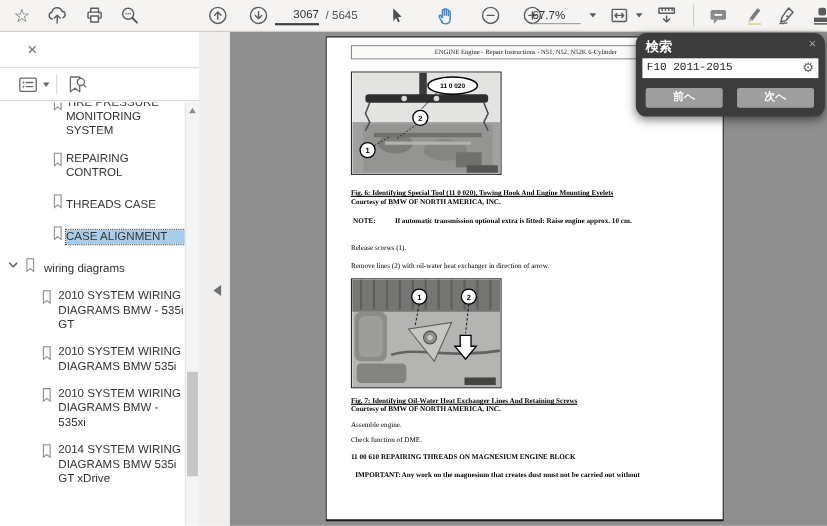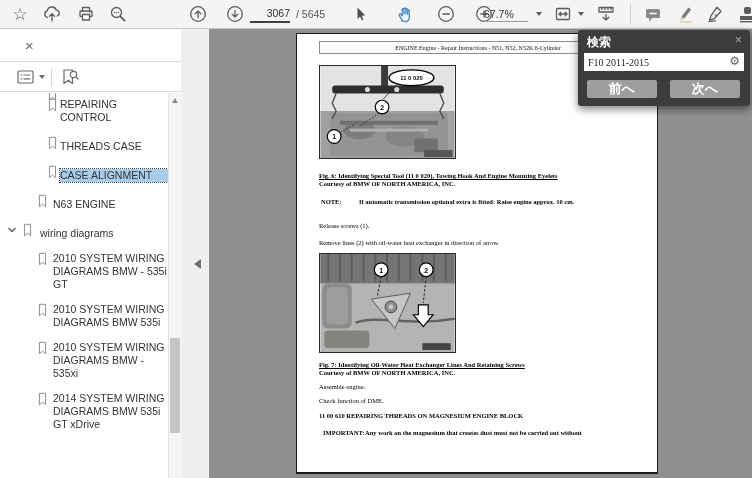--- a/index.html
+++ b/index.html
@@ -73,30 +73,30 @@
   .fig { position:absolute; left:22px; border:1px solid #2a2a2a; }
   .pg-line { position:absolute; left:22px; font:6.5px/8px "Liberation Serif",serif;
              color:#000; white-space:nowrap; }
   .pg-cap { font-weight:bold; text-decoration:underline; }
   .pg-bold { font-weight:bold; }
   .fig-txt { font:bold 7px "Liberation Sans",sans-serif; fill:#000; }
   .fig-txt-s { font:bold 6px "Liberation Sans",sans-serif; fill:#000; }
 
   
   .search-panel { position:absolute; top:30px; left:578px; width:172px; height:76px;
-                  background:#3c3c3c; border-radius:3px; box-shadow:0 3px 9px rgba(0,0,0,.5);
+                  background:#3c3c3c; border-radius:10px; box-shadow:0 3px 9px rgba(0,0,0,.5);
                   z-index:10; }
   .sp-title { position:absolute; left:9px; top:4px; font-size:12px; font-weight:bold; color:#fff; }
   .sp-close { position:absolute; right:8px; top:3px; font-size:12px; color:#a9a9a9; }
   .sp-input { position:absolute; left:6px; top:23px; width:160px; height:18px; border:none;
               background:#fff; font-size:10px; color:#222; padding:0 18px 0 4px;
-              font-family:Liberation Serif, serif; }
+              font-family:Liberation Mono, monospace; }
   .sp-gear { position:absolute; right:10px; top:25px; font-size:12px; color:#666; line-height:1; }
   .sp-btn { position:absolute; top:50px; width:70px; height:18px; background:#9e9e9e;
-            border-radius:2px; color:#fff; font-size:13px; font-weight:bold;
+            border-radius:2px; color:#fff; font-size:10px; font-weight:bold;
             text-align:center; line-height:18px; }
   .sp-prev { left:9px; } .sp-next { left:92px; }
 </style>
 </head>
 <body>
 
 <div class="toolbar">
   <div class="tbtn" style="left:8px">
     <span class="star-glyph">☆</span>
   </div>
@@ -229,44 +229,39 @@
       <circle cx="13.5" cy="6.5" r="3.2" fill="#fff"></circle>
       <path d="M15.8 8.8 L18 11"></path>
     </svg>
   </div>
 
   <div class="bm-list">
     <div class="bm-item lvl2">
       <svg class="bm-ic" viewBox="0 0 12 16">
           <path d="M2.5 1.5 h7 v13 l-3.5-2.8 -3.5 2.8 z"></path>
         </svg>
+      <span class="bm-label">TIRE PRESSURE MONITORING SYSTEM</span>
     </div>
     <div class="bm-item lvl2">
       <svg class="bm-ic" viewBox="0 0 12 16">
           <path d="M2.5 1.5 h7 v13 l-3.5-2.8 -3.5 2.8 z"></path>
         </svg>
       <span class="bm-label">REPAIRING CONTROL</span>
     </div>
     <div class="bm-item lvl2">
       <svg class="bm-ic" viewBox="0 0 12 16">
           <path d="M2.5 1.5 h7 v13 l-3.5-2.8 -3.5 2.8 z"></path>
         </svg>
       <span class="bm-label">THREADS CASE</span>
     </div>
     <div class="bm-item lvl2">
       <svg class="bm-ic" viewBox="0 0 12 16">
           <path d="M2.5 1.5 h7 v13 l-3.5-2.8 -3.5 2.8 z"></path>
         </svg>
       <span class="bm-label selected">CASE ALIGNMENT</span>
-    </div>
-    <div class="bm-item lvl1">
-      <svg class="bm-ic" viewBox="0 0 12 16">
-          <path d="M2.5 1.5 h7 v13 l-3.5-2.8 -3.5 2.8 z"></path>
-        </svg>
-      <span class="bm-label">N63 ENGINE</span>
     </div>
     <div class="bm-item lvl0">
       <svg class="bm-chevron" viewBox="0 0 10 8">
           <polyline points="1.5,2 5,5.5 8.5,2"></polyline>
         </svg>
       <svg class="bm-ic" viewBox="0 0 12 16">
           <path d="M2.5 1.5 h7 v13 l-3.5-2.8 -3.5 2.8 z"></path>
         </svg>
       <span class="bm-label">wiring diagrams</span>
     </div>

